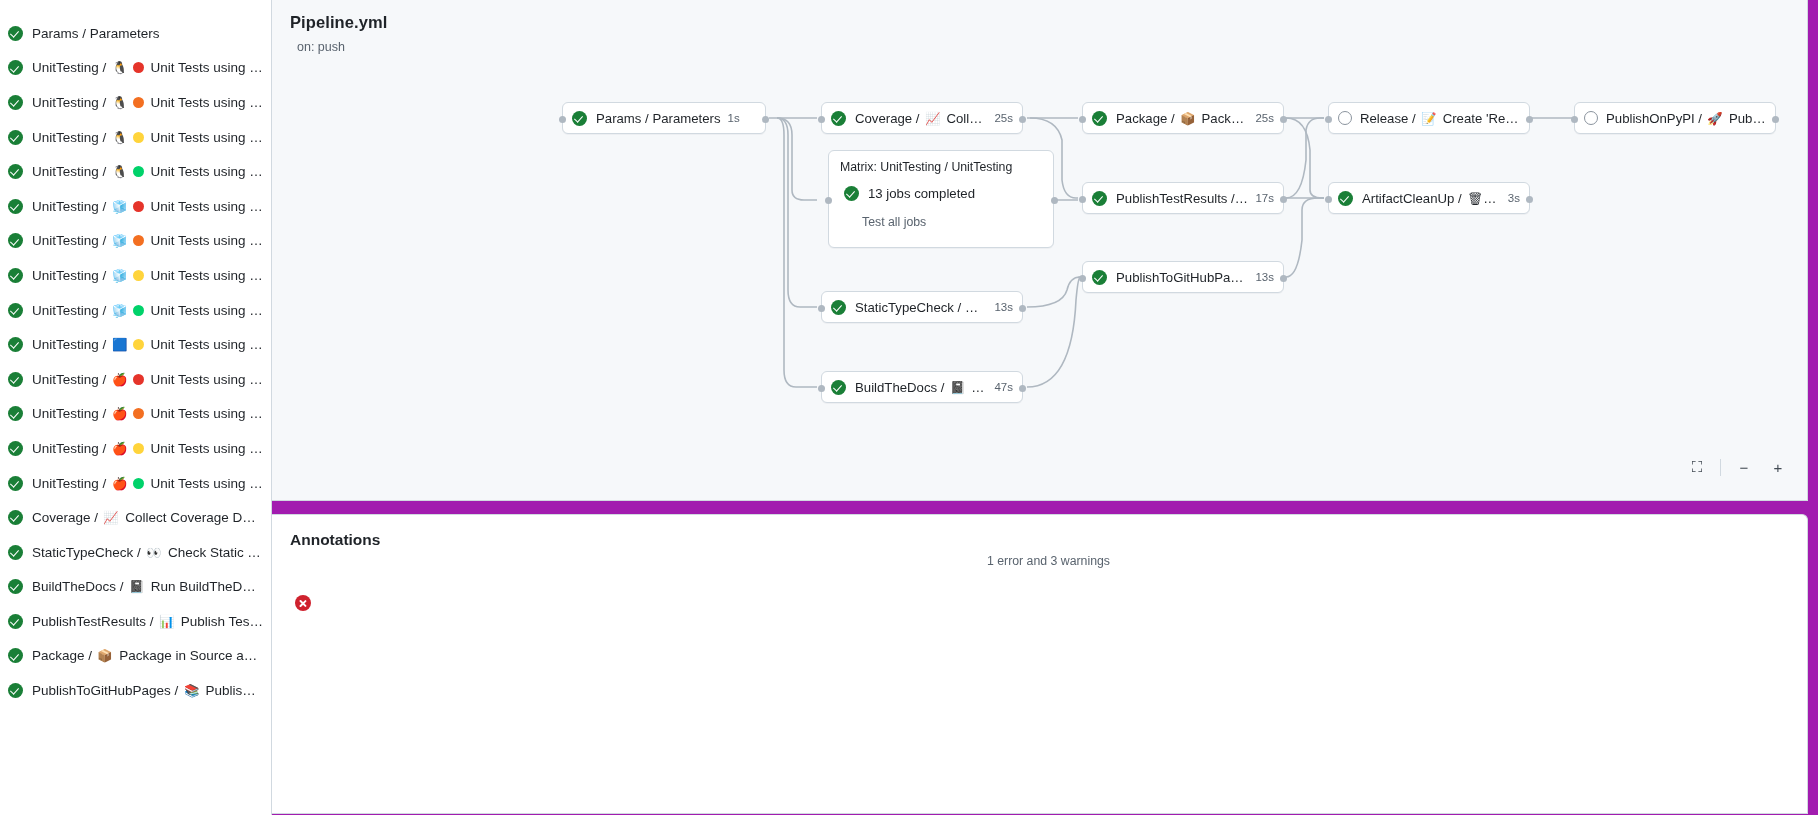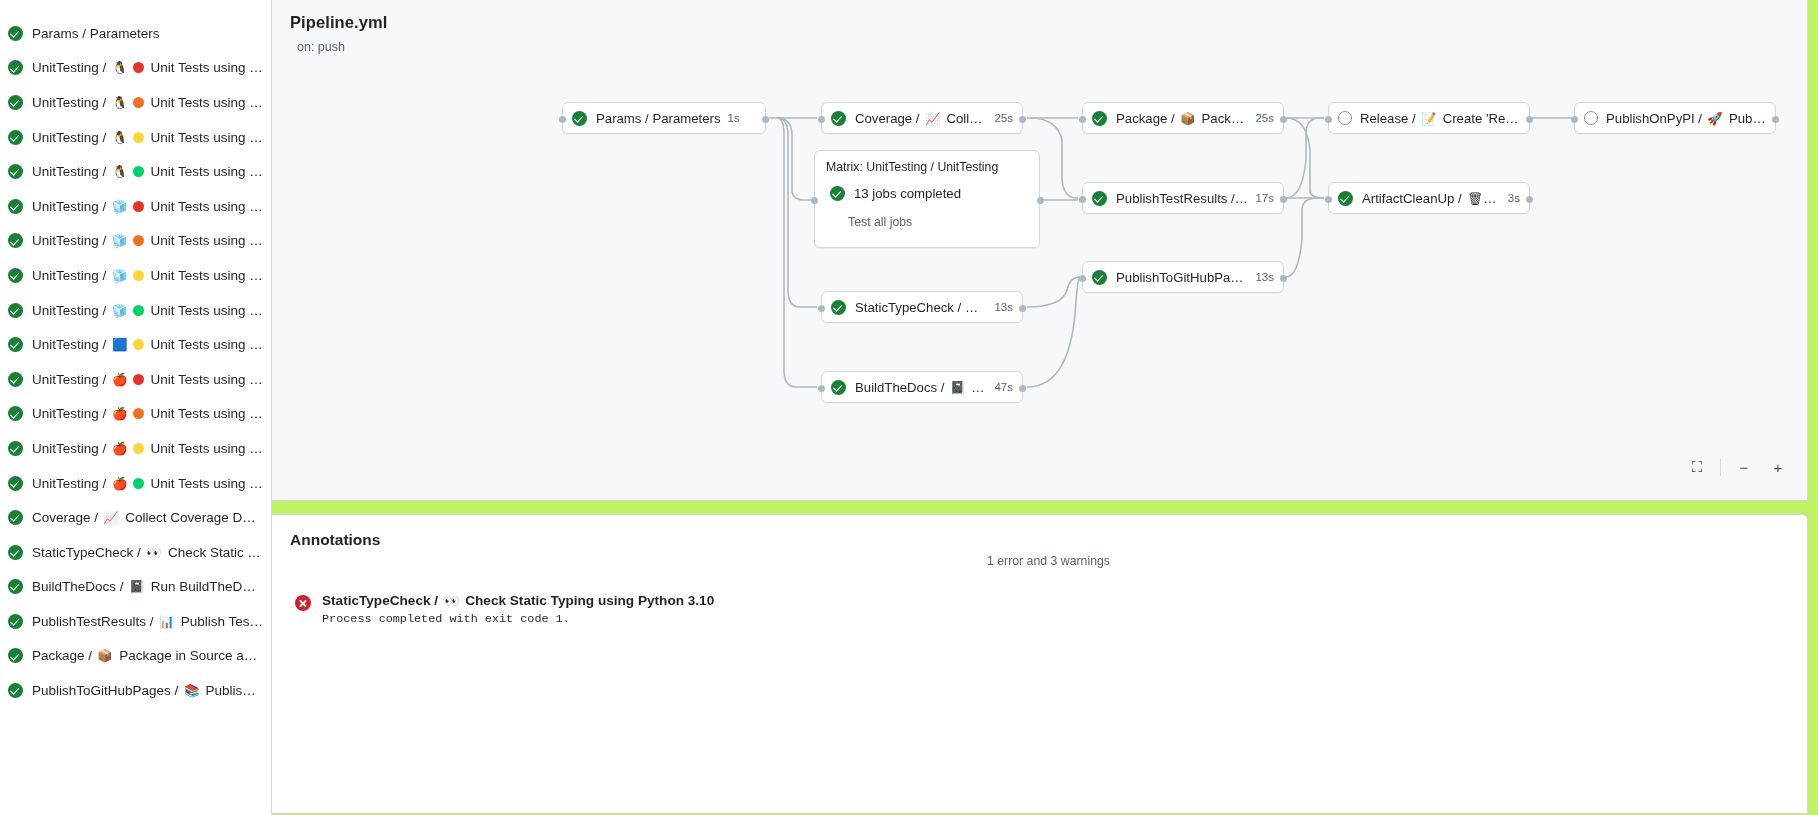--- a/index.html
+++ b/index.html
@@ -44,21 +44,21 @@
     content: "";
     position: absolute; left: 4px; top: 3.2px;
     width: 4px; height: 7px;
     border: solid #ffffff; border-width: 0 1.7px 1.7px 0;
     transform: rotate(42deg);
   }
   .emo { font-size: 12.5px; margin: 0 2px; }
   .dot { display:inline-block; width: 11px; height: 11px; border-radius: 50%; vertical-align: -1px; margin: 0 3px; }
 
   
-  .main { flex: 1; height: 815px; background: #bef264; overflow: hidden; }
+  .main { flex: 1; height: 815px; background: #a21caf; overflow: hidden; }
   .graph-card {
     margin: 0 10px 0 0;
     height: 501px;
     background: #f6f8fa;
     border: 1px solid #d1d9e0;
     border-top: none; border-left: none;
     position: relative;
     overflow: hidden;
   }
   .graph-title { position: absolute; left: 18px; top: 13px; font-size: 16.5px; font-weight: 600; letter-spacing: .1px; }
@@ -249,21 +249,21 @@
             <path d="M755,387 Q800,387 804,300 Q806,278 808,277"></path>
             <path d="M1014,118 H1052"></path>
             <path d="M1014,118 Q1035,118 1038,150 V190 Q1038,198 1050,198 H1052"></path>
             <path d="M1014,198 H1052"></path>
             <path d="M1014,198 Q1030,198 1034,160 V130 Q1036,118 1048,118 H1052"></path>
             <path d="M1014,277 Q1026,277 1030,240 V210 Q1030,198 1046,198 H1052"></path>
             <path d="M1260,118 H1300"></path>
           </g>
         </svg>
 
-        <div class="matrix-box" style="left:542px; top:150px; width:226px; height:98px;">
+        <div class="matrix-box" style="left:556px; top:150px; width:226px; height:98px;">
           <div class="matrix-title">Matrix: UnitTesting / UnitTesting</div>
           <div class="matrix-jobs">
             <span class="ck"></span>
             <span>13 jobs completed</span>
           </div>
           <div class="matrix-show">Test all jobs</div>
           <div class="port" style="left:-4px; top:46px;"></div>
           <div class="port" style="left:222px; top:46px;"></div>
         </div>
 
@@ -346,22 +346,18 @@
         </div>
       </div>
     </div>
 
     <div class="ann-card">
       <div class="ann-h">Annotations</div>
       <div class="ann-sub">1 error and 3 warnings</div>
       <div id="ann-list">
           <div class="ann-item">
             <div class="ann-ic err"></div>
-            <div>
-              <div class="ann-title">StaticTypeCheck / <span class="emo">👀</span> Check Static Typing using Python 3.10</div>
-              <div class="ann-msg">Process completed with exit code 1.</div>
-            </div>
           </div>
         </div>
     </div>
 
   </div>
 </div>
 
 </body></html>

